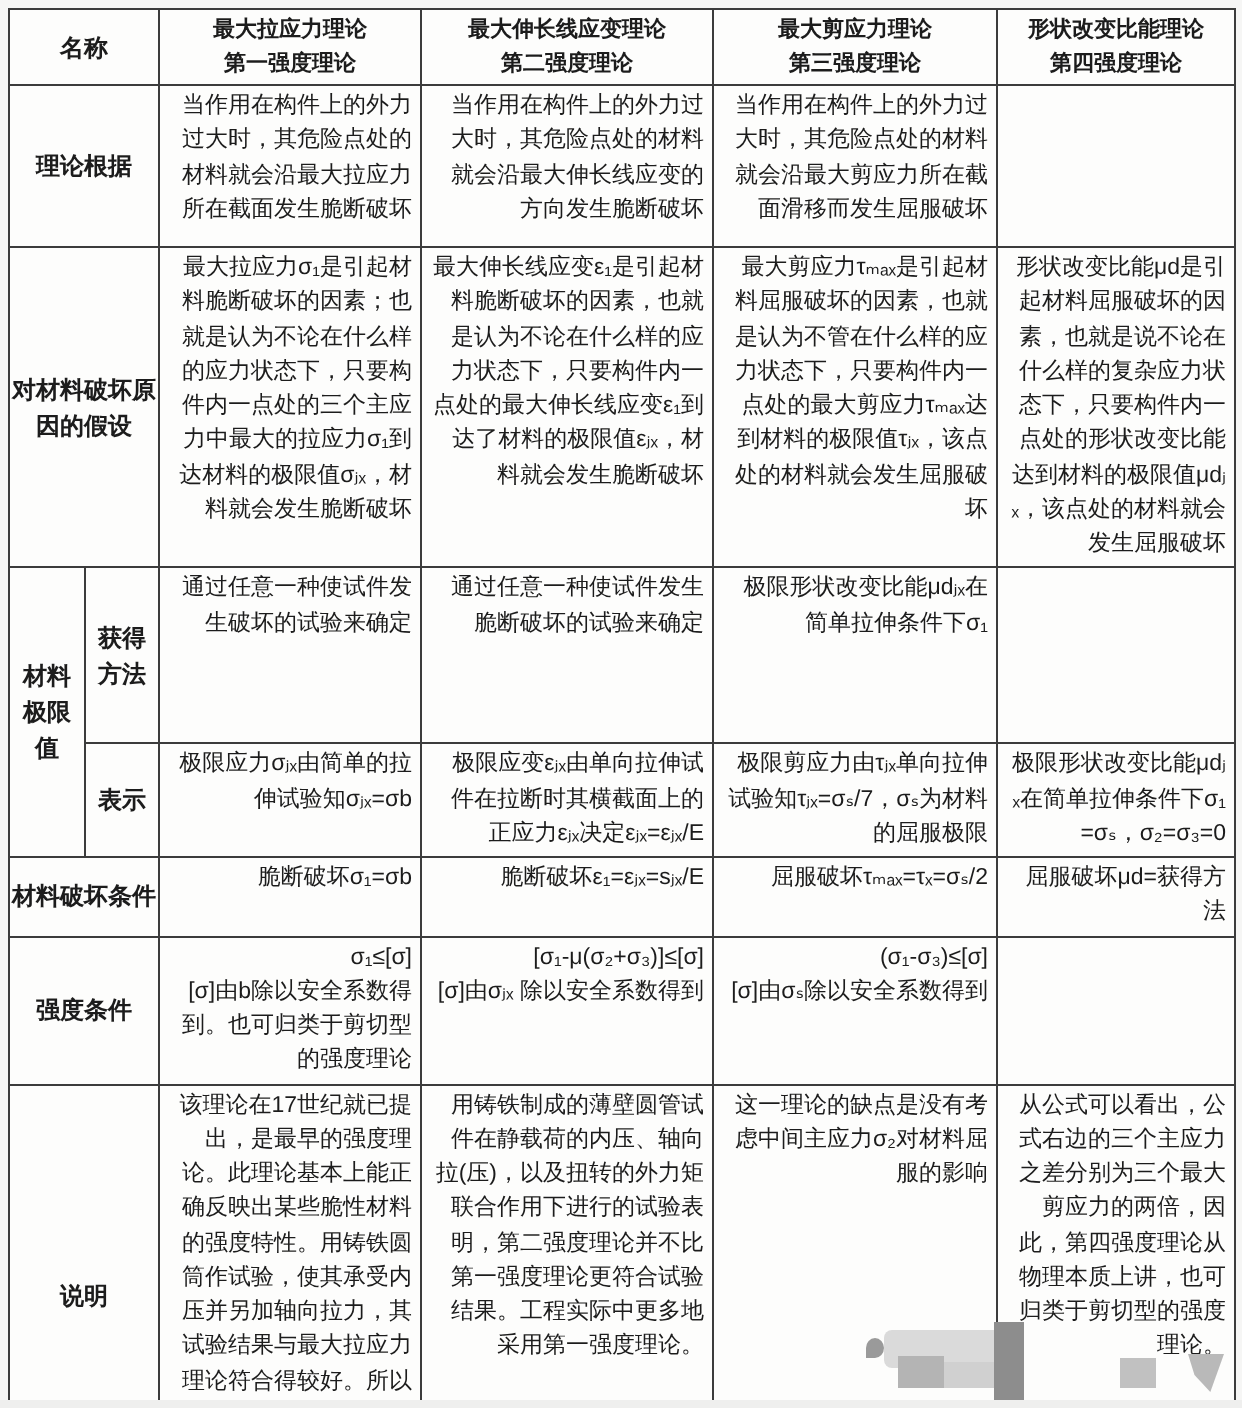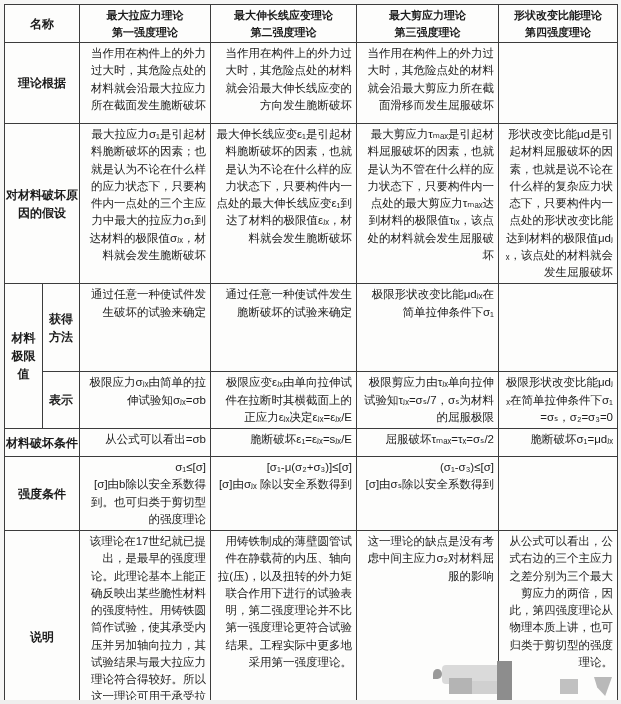--- a/index.html
+++ b/index.html
@@ -125,24 +125,24 @@
     <tr class="r-repr">
       <th class="lbl">表示</th>
       <td>极限应力σⱼₓ由简单的拉伸试验知σⱼₓ=σb</td>
       <td>极限应变εⱼₓ由单向拉伸试件在拉断时其横截面上的正应力εⱼₓ决定εⱼₓ=εⱼₓ/E</td>
       <td>极限剪应力由τⱼₓ单向拉伸试验知τⱼₓ=σₛ/7，σₛ为材料的屈服极限</td>
       <td>极限形状改变比能μdⱼₓ在简单拉伸条件下σ₁=σₛ，σ₂=σ₃=0</td>
     </tr>
 
     <tr class="r-fail">
       <th colspan="2" class="lbl">材料破坏条件</th>
-      <td>从公式可以看出=σb</td>
+      <td>脆断破坏σ₁=σb</td>
       <td>脆断破坏ε₁=εⱼₓ=sⱼₓ/E</td>
       <td>屈服破坏τₘₐₓ=τₓ=σₛ/2</td>
-      <td>脆断破坏σ₁=μdⱼₓ</td>
+      <td>屈服破坏μd=获得方法</td>
     </tr>
 
     <tr class="r-cond">
       <th colspan="2" class="lbl">强度条件</th>
       <td>σ₁≤[σ]
 [σ]由b除以安全系数得到。也可归类于剪切型的强度理论</td>
       <td>[σ₁-μ(σ₂+σ₃)]≤[σ]
 [σ]由σⱼₓ 除以安全系数得到</td>
       <td>(σ₁-σ₃)≤[σ]
 [σ]由σₛ除以安全系数得到</td>

